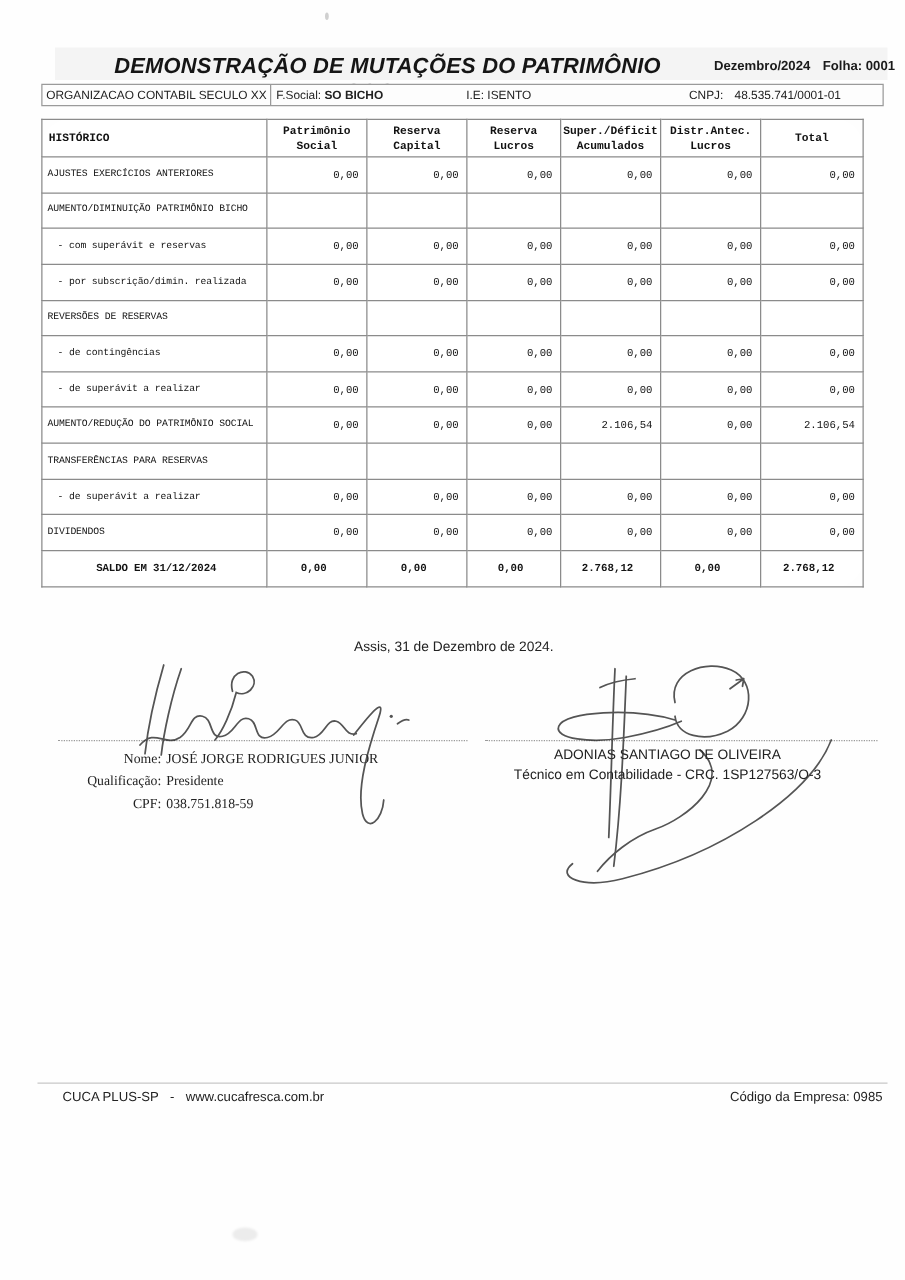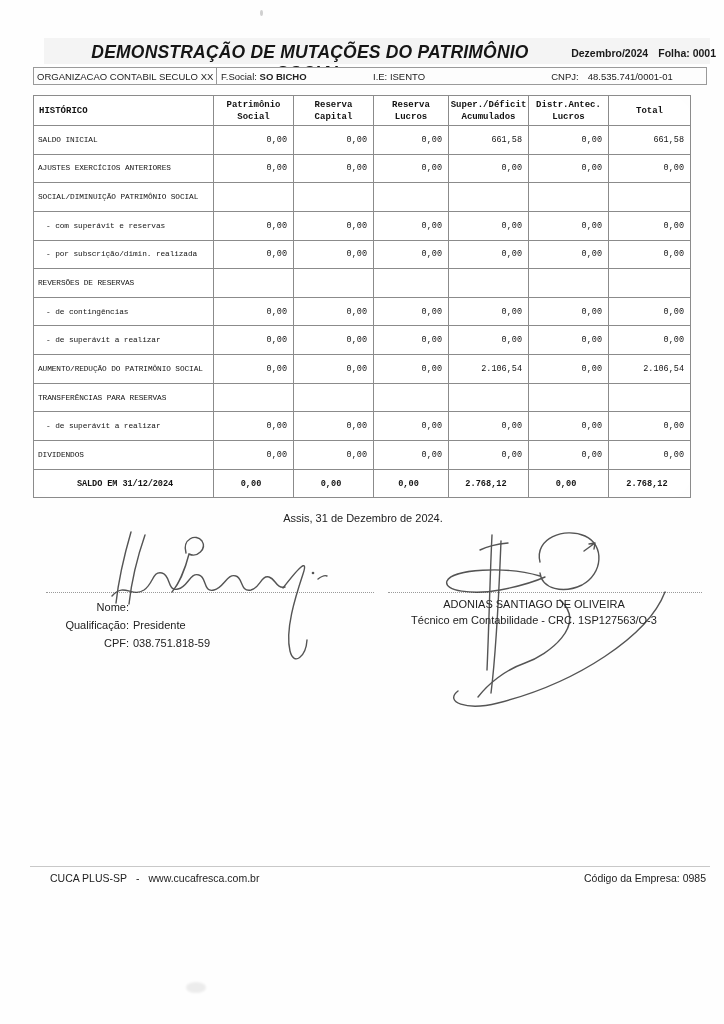--- a/index.html
+++ b/index.html
@@ -51,21 +51,21 @@
   tr.bold-row td{font-weight:bold;font-size:8.6px;text-align:center;}
 
   
   .date-line{position:absolute;left:0;top:512px;width:648px;text-align:center;padding-left:78px;box-sizing:border-box;font-size:11px;color:#222;}
 
   
   .sig-line{position:absolute;top:592px;border-top:1px dotted #9a9a9a;height:0;}
   .sig-line.left{left:46px;width:328px;}
   .sig-line.right{left:388px;width:314px;}
   .sig-block-left{position:absolute;left:33px;top:598px;font-size:11px;color:#222;}
-  .sig-block-left .row{display:flex;line-height:18px;}
+  .sig-block-left .row{display:flex;line-height:18px;font-family:Liberation Serif, serif;}
   .sig-block-left .lab{width:96px;text-align:right;padding-right:4px;}
   .sig-block-right{position:absolute;left:378px;top:596px;width:312px;text-align:center;font-size:11px;color:#222;line-height:16px;}
   .sig-svg{position:absolute;left:0;top:0;width:724px;height:1024px;pointer-events:none;}
 
   
   .footer-rule{position:absolute;left:30px;top:866px;width:680px;border-top:1px solid #c8c8c8;height:0;}
   .footer-row{position:absolute;left:0;top:872px;width:724px;font-size:10.5px;color:#222;}
   .footer-left{position:absolute;left:50px;white-space:nowrap;}
   .footer-left .d{display:inline-block;padding:0 9px;}
   .footer-right{position:absolute;right:18px;white-space:nowrap;margin-left:16px;}
@@ -134,39 +134,30 @@
               <div>Distr.Antec.</div>
               <div>Lucros</div>
             </th>
             <th>
               <div>Total</div>
             </th>
           </tr>
         </thead>
       <tbody id="tbl-body">
           <tr>
-            <td class="lbl">SALDO INICIAL</td>
-            <td class="val">0,00</td>
-            <td class="val">0,00</td>
-            <td class="val">0,00</td>
-            <td class="val">661,58</td>
-            <td class="val">0,00</td>
-            <td class="val">661,58</td>
-          </tr>
-          <tr>
             <td class="lbl">AJUSTES EXERCÍCIOS ANTERIORES</td>
             <td class="val">0,00</td>
             <td class="val">0,00</td>
             <td class="val">0,00</td>
             <td class="val">0,00</td>
             <td class="val">0,00</td>
             <td class="val">0,00</td>
           </tr>
           <tr>
-            <td class="lbl">SOCIAL/DIMINUIÇÃO PATRIMÔNIO SOCIAL</td>
+            <td class="lbl">AUMENTO/DIMINUIÇÃO PATRIMÔNIO BICHO</td>
             <td class="val"></td>
             <td class="val"></td>
             <td class="val"></td>
             <td class="val"></td>
             <td class="val"></td>
             <td class="val"></td>
           </tr>
           <tr>
             <td class="lbl sub">- com superávit e reservas</td>
             <td class="val">0,00</td>
@@ -262,20 +253,21 @@
   </div>
 
   <div class="date-line">Assis, 31 de Dezembro de 2024.</div>
 
   <div class="sig-line left"></div>
   <div class="sig-line right"></div>
 
   <div class="sig-block-left">
     <div class="row">
       <span class="lab">Nome:</span>
+      <span>JOSÉ JORGE RODRIGUES JUNIOR</span>
     </div>
     <div class="row">
       <span class="lab">Qualificação:</span>
       <span>Presidente</span>
     </div>
     <div class="row">
       <span class="lab">CPF:</span>
       <span>038.751.818-59</span>
     </div>
   </div>

